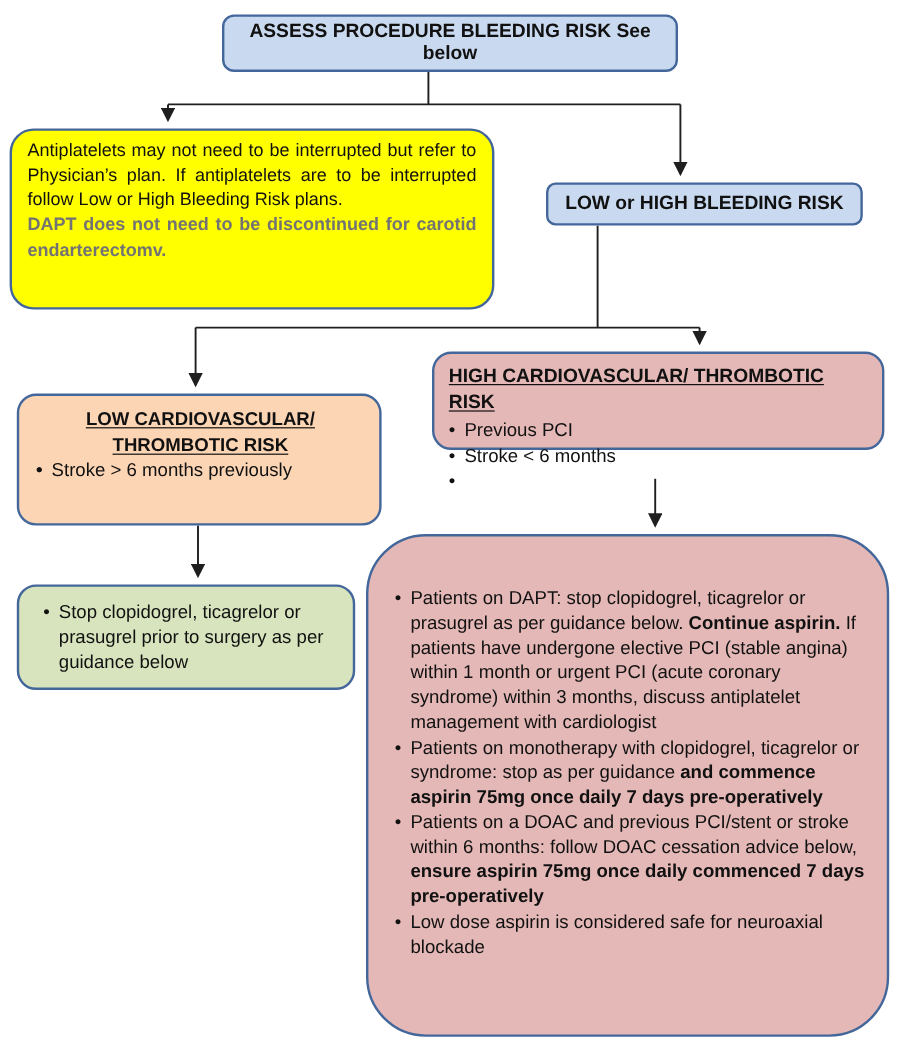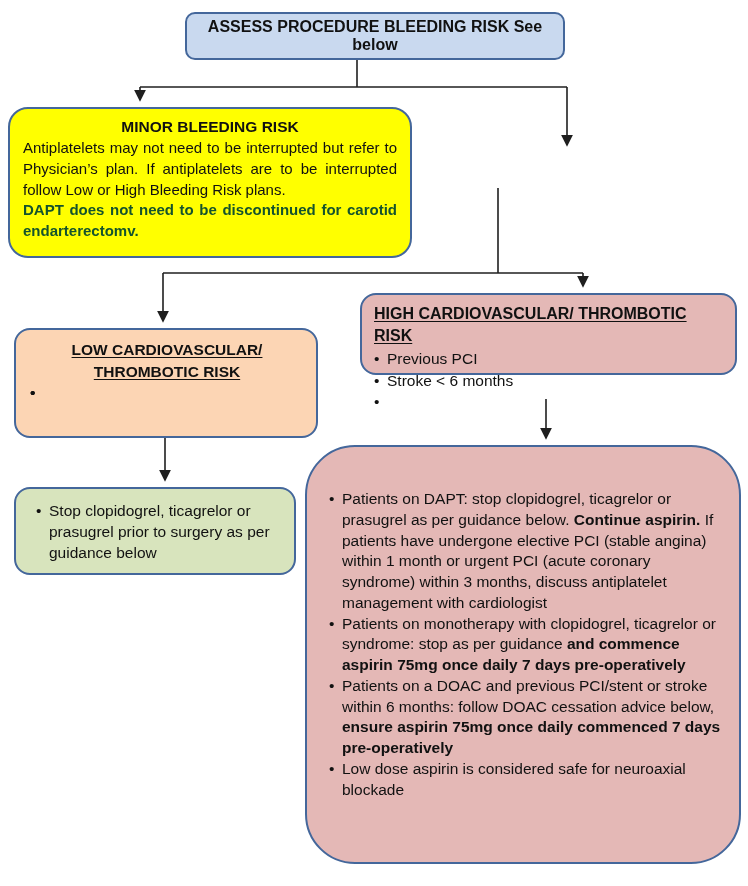--- a/index.html
+++ b/index.html
@@ -16,21 +16,21 @@
   .center-flex { display:flex; align-items:center; justify-content:center; text-align:center; }
   .b { font-weight:bold; }
   .u { text-decoration:underline; text-underline-offset:2px; }
 
   .assess { left:185px; top:12px; width:380px; height:48px; border-radius:10px;
             font-size:16px; font-weight:bold; }
   .minor  { left:8px; top:107px; width:404px; height:151px; border-radius:20px;
             background:#ffff00; padding:7px 13px 6px 13px; font-size:15px; line-height:1.38; }
   .minor .ttl { text-align:center; font-weight:bold; font-size:15.5px; margin-bottom:1px; }
   .minor .body { text-align:justify; }
-  .minor .warn { text-align:justify; font-weight:bold; color:#14532d; }
+  .minor .warn { text-align:justify; font-weight:bold; color:#737373; }
   .lowhigh { left:455px; top:152px; width:264px; height:36px; border-radius:8px;
              font-size:16px; font-weight:bold; }
 
   .lowcv { left:14px; top:328px; width:304px; height:110px; border-radius:16px;
            background:#fcd5b4; padding:9px 12px 18px 14px; font-size:15.5px; line-height:1.4; }
   .lowcv .ttl { text-align:center; font-weight:bold; }
   .highcv { left:360px; top:293px; width:377px; height:82px; border-radius:16px;
             background:#e4b8b6; padding:8px 10px 6px 12px; font-size:15.5px; line-height:1.38; }
   .highcv .ttl { font-weight:bold; font-size:16px; margin-bottom:1px; }
 
@@ -66,34 +66,36 @@
       <path d="M165,438 V480" marker-end="url(#arr)"></path>
       <path d="M546,399 V438" marker-end="url(#arr)"></path>
     </g>
   </svg>
 
   <div class="box assess center-flex">
     <span>ASSESS PROCEDURE BLEEDING RISK See below</span>
   </div>
 
   <div class="box minor">
-    <div class="ttl">MINOR BLEEDING RISK</div>
     <div class="body">Antiplatelets may not need to be interrupted but refer to Physician’s plan. If antiplatelets are to be interrupted follow Low or High Bleeding Risk plans.</div>
     <div class="warn">DAPT does not need to be discontinued for carotid endarterectomv.</div>
   </div>
 
+  <div class="box lowhigh center-flex">
+    <span>LOW or HIGH BLEEDING RISK</span>
+  </div>
 
   <div class="box lowcv">
     <div class="ttl">
       <span class="u">LOW CARDIOVASCULAR/</span><br>
       <span class="u">THROMBOTIC RISK</span>
     </div>
     <ul class="bullets">
         <li><span class="blt">•</span></li>
-        <li><span class="blt">•</span></li>
+        <li><span class="blt">•</span><span>Stroke &gt; 6 months previously</span></li>
       </ul>
   </div>
 
   <div class="box highcv">
     <div class="ttl">
       <span class="u">HIGH CARDIOVASCULAR/ THROMBOTIC RISK</span>
     </div>
     <ul class="bullets">
         <li><span class="blt">•</span><span>Previous PCI</span></li>
         <li><span class="blt">•</span><span>Stroke &lt; 6 months</span></li>

